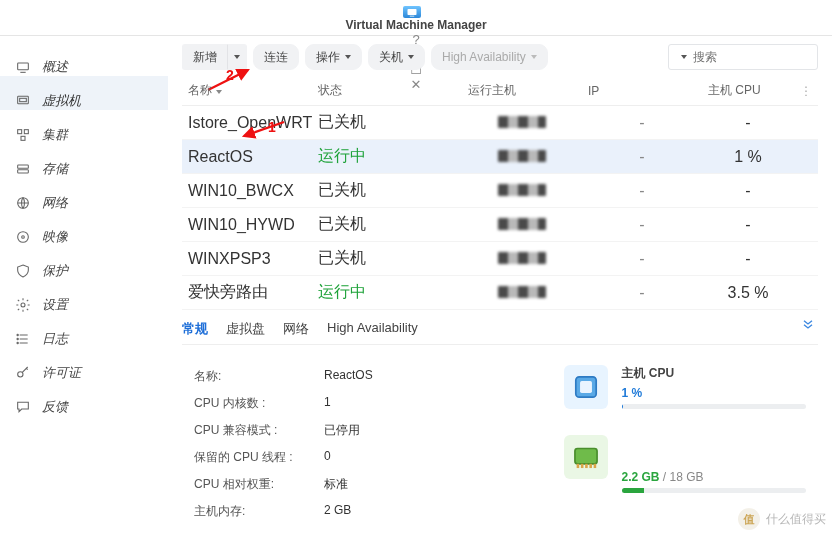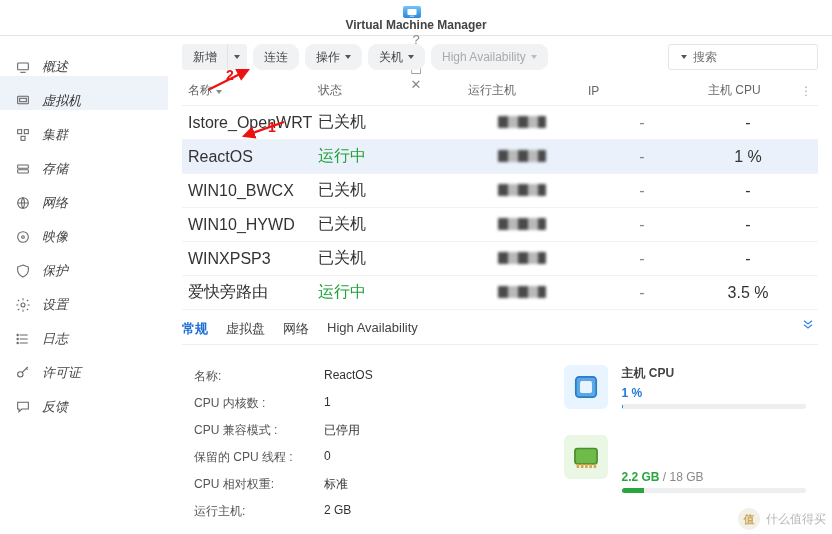--- a/index.html
+++ b/index.html
@@ -354,21 +354,21 @@
             </div>
             <div class="row">
               <div class="k">保留的 CPU 线程 :</div>
               <div class="v">0</div>
             </div>
             <div class="row">
               <div class="k">CPU 相对权重:</div>
               <div class="v">标准</div>
             </div>
             <div class="row">
-              <div class="k">运行主机:</div>
+              <div class="k">主机内存:</div>
               <div class="v">2 GB</div>
             </div>
           </div>
 
         <div class="meters">
           <div class="meter cpu">
             <div class="chip cpu">
               <svg viewBox="0 0 40 40">
                   <rect x="8" y="8" width="24" height="24" rx="4" fill="#5aa9e6" stroke="#2e7bc4" stroke-width="2"></rect>
                   <rect x="13" y="13" width="14" height="14" rx="2" fill="#eaf4ff"></rect>

